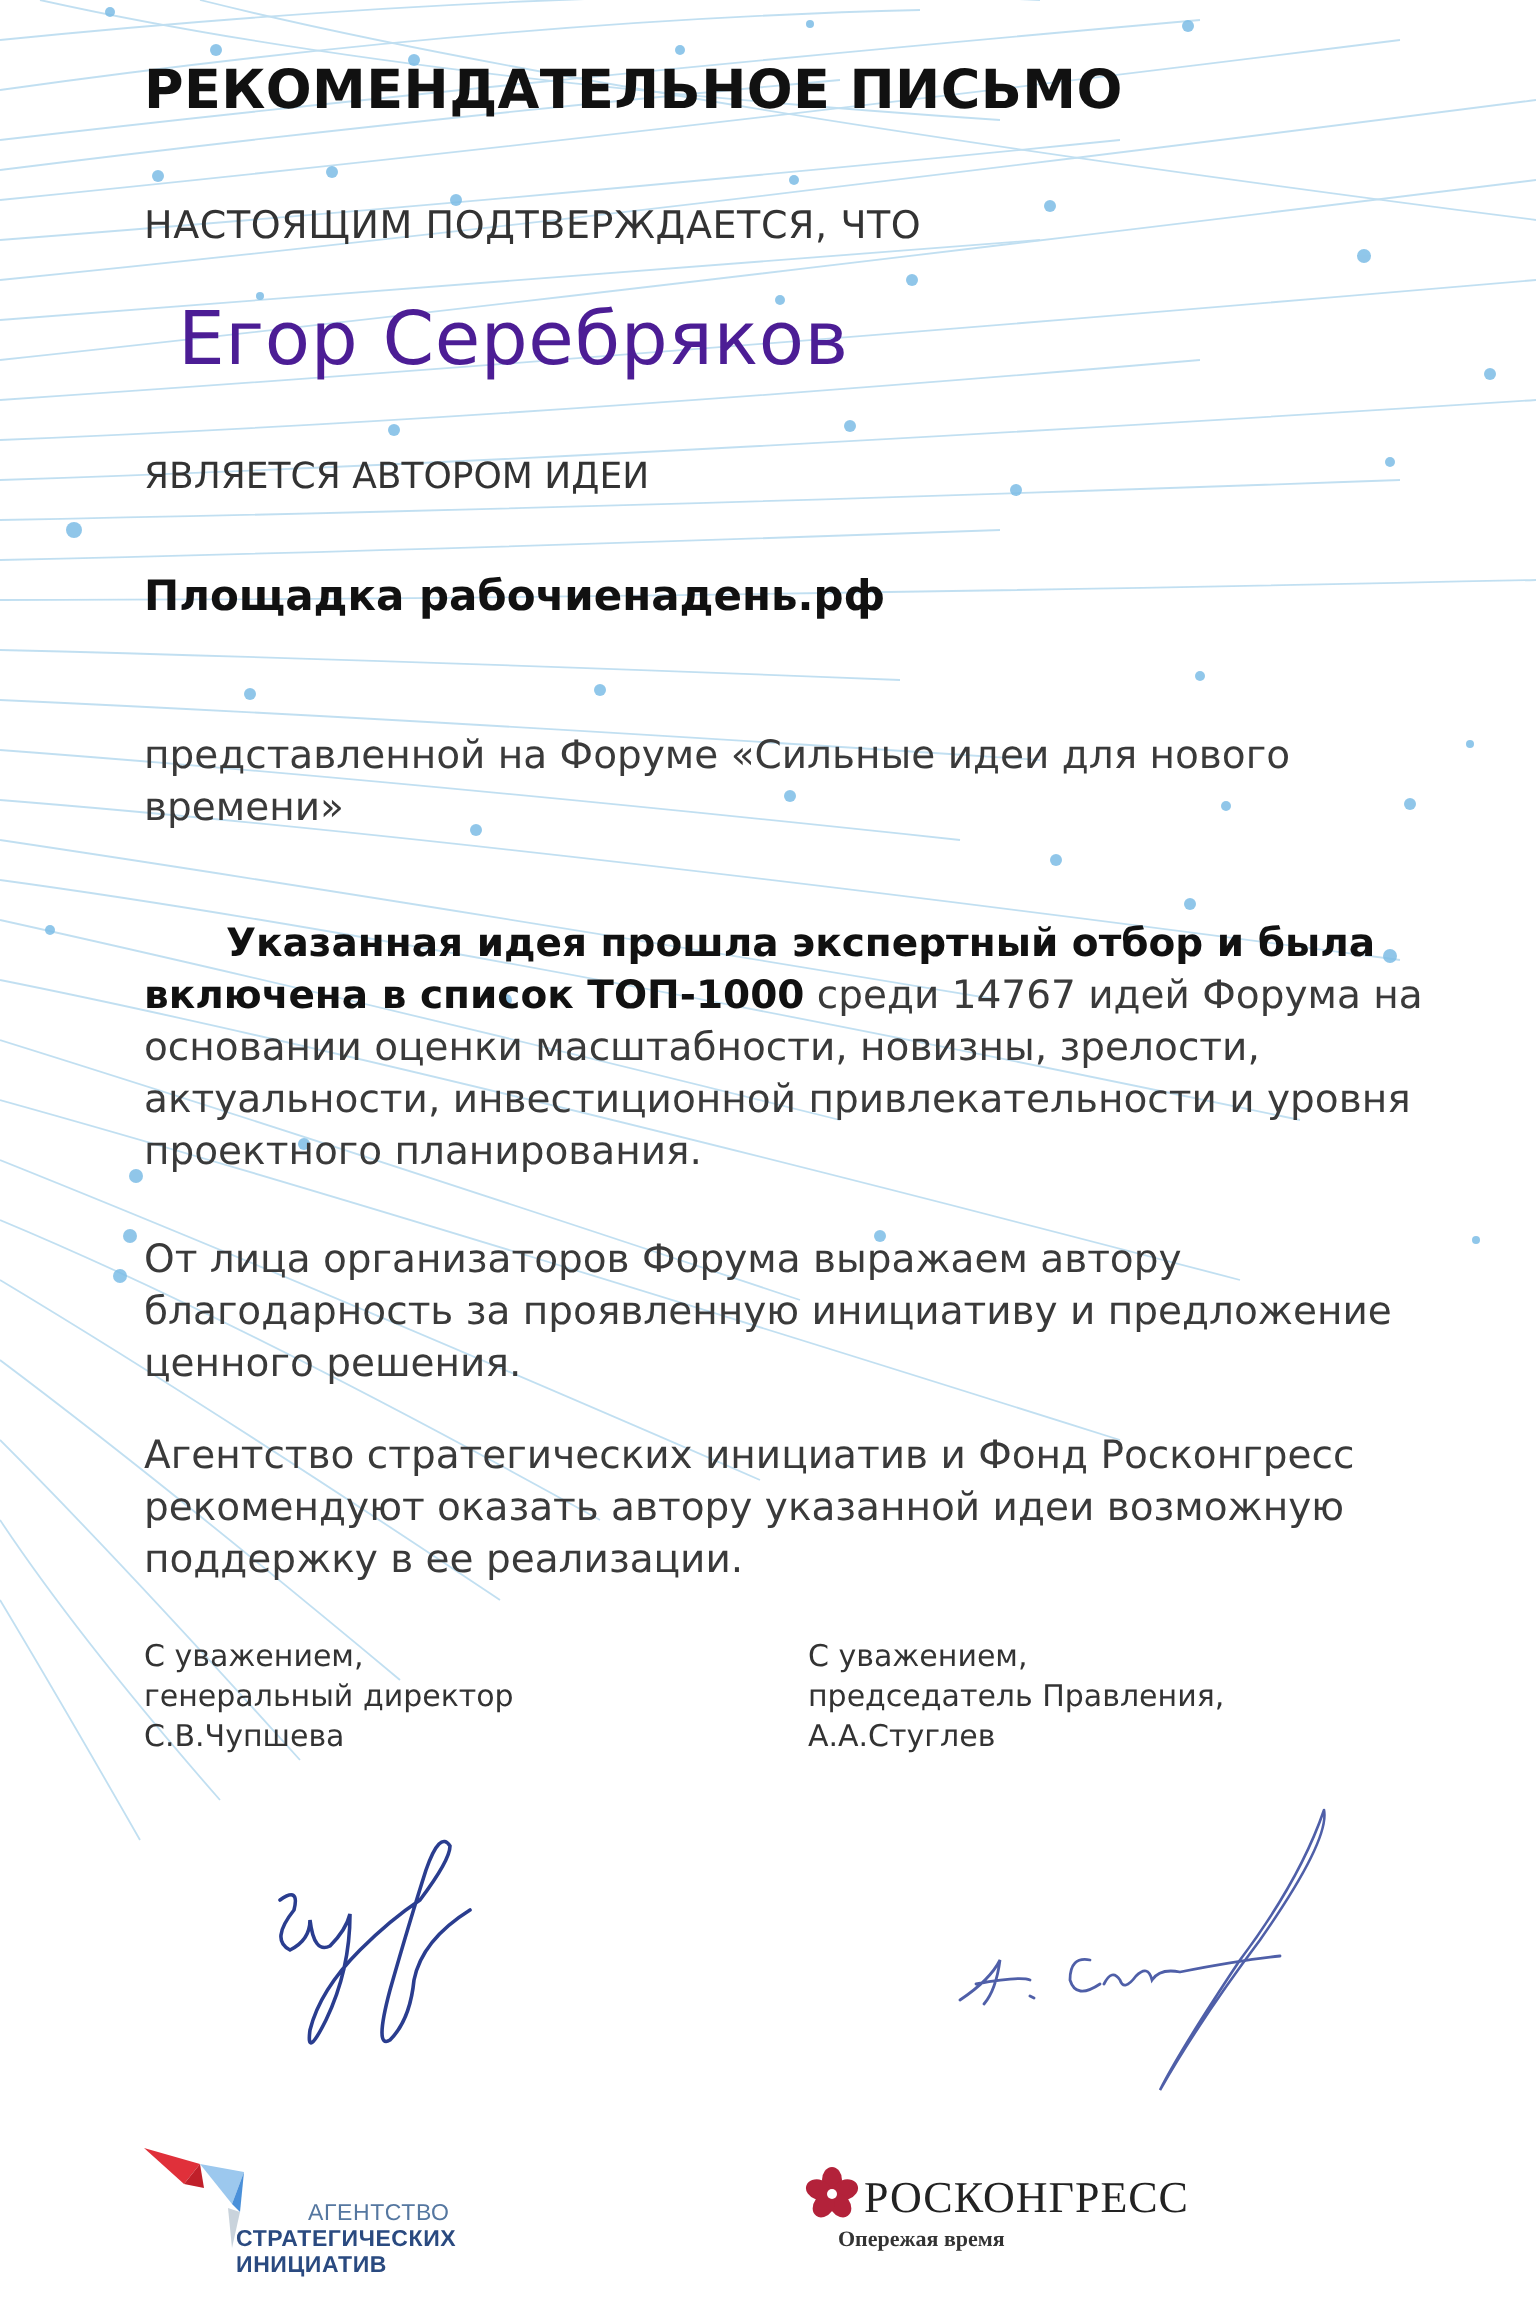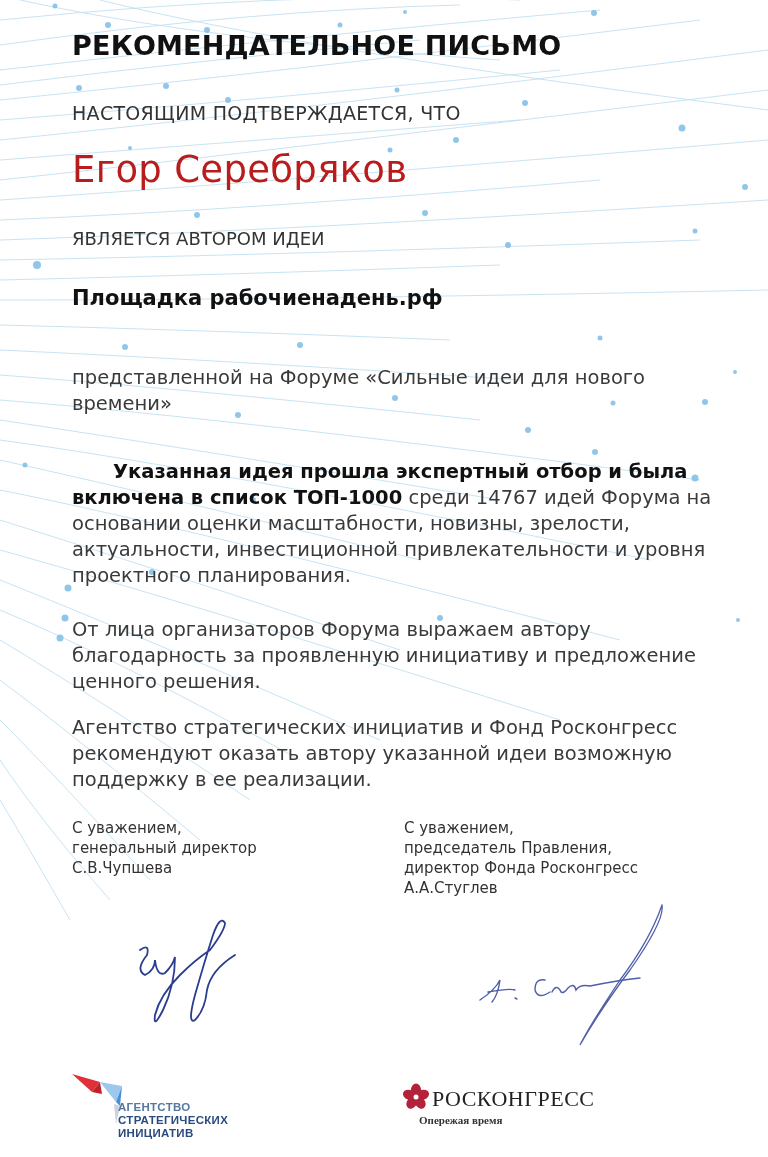--- a/index.html
+++ b/index.html
@@ -14,22 +14,22 @@
 
   .title {
     position: absolute; left: 72px; top: 30px;
     font-size: 27px; font-weight: bold; letter-spacing: 0.2px; color: #111;
   }
   .confirm {
     position: absolute; left: 72px; top: 102px;
     font-size: 19px; letter-spacing: 0.3px; color: #333;
   }
   .name {
-    position: absolute; left: 72px; top: 148px;
-    font-size: 37px; color: #b91c1c; letter-spacing: 0.3px;
+    position: absolute; left: 89px; top: 148px;
+    font-size: 37px; color: #4c1d95; letter-spacing: 0.3px;
   }
   .author-label {
     position: absolute; left: 72px; top: 228px;
     font-size: 18px; color: #333;
   }
   .idea-title {
     position: absolute; left: 72px; top: 286px;
     font-size: 21px; font-weight: bold; color: #111; text-align: right;
   }
   .para {
@@ -51,21 +51,21 @@
 
   .signature { position: absolute; }
   .signature-left { left: 125px; top: 915px; width: 130px; height: 120px; }
   .signature-right { left: 470px; top: 900px; width: 210px; height: 155px; }
 
   .asi-logo { position: absolute; left: 70px; top: 1072px; width: 180px; height: 75px; }
   .asi-text {
     position: absolute; left: 118px; top: 1101px;
     font-size: 11.5px; line-height: 13px; font-family: "Liberation Sans", sans-serif;
   }
-  .asi-text .l1 { color: #5577a0; font-weight: bold; letter-spacing: 0.3px; }
+  .asi-text .l1 { color: #5577a0; font-weight: normal; letter-spacing: 0.3px; margin-left: 36px; }
   .asi-text .l2, .asi-text .l3 { color: #2a4a80; font-weight: bold; letter-spacing: 0.3px; }
 
   .rk-logo { position: absolute; left: 402px; top: 1083px; }
   .rk-name {
     position: absolute; left: 432px; top: 1086px;
     font-family: "Liberation Serif", serif; font-size: 22px; color: #222; letter-spacing: 0.5px;
   }
   .rk-slogan {
     position: absolute; left: 419px; top: 1114px;
     font-family: "Liberation Serif", serif; font-size: 11px; color: #333; font-weight: bold;
@@ -168,21 +168,20 @@
   <div class="para p4">Агентство стратегических инициатив и Фонд Росконгресс рекомендуют оказать автору указанной идеи возможную поддержку в ее реализации.</div>
 
   <div class="sig-block sig-left">
     <div>С уважением,</div>
     <div>генеральный директор</div>
     <div>С.В.Чупшева</div>
   </div>
   <div class="sig-block sig-right">
     <div>С уважением,</div>
     <div>председатель Правления,</div>
-    <div>директор Фонда Росконгресс</div>
     <div>А.А.Стуглев</div>
   </div>
 
   <svg class="signature signature-left" viewBox="0 0 130 120">
     <path d="M15 35 Q25 28 22 40 Q10 55 20 60 Q30 55 30 45 Q32 62 40 58 Q48 50 50 42 Q50 70 38 95 Q28 115 30 100 Q35 80 55 60 Q70 45 85 35 Q100 15 100 8 Q95 0 88 20 Q80 45 70 80 Q62 110 70 105 Q80 95 82 75 Q86 55 110 40" fill="none" stroke="#2a3d8f" stroke-width="1.8" stroke-linecap="round"></path>
   </svg>
   <svg class="signature signature-right" viewBox="0 0 210 155">
     <path d="M10 100 Q25 90 30 80 Q28 95 22 102 M18 92 Q40 88 45 90 M45 98 l2 1" fill="none" stroke="#4f5fa8" stroke-width="1.4" stroke-linecap="round"></path>
     <path d="M75 80 Q65 78 65 90 Q68 100 80 92 M82 92 Q86 84 90 90 Q92 96 98 88 Q104 82 106 90 Q110 84 120 86 Q150 80 170 78" fill="none" stroke="#4f5fa8" stroke-width="1.4" stroke-linecap="round"></path>
     <path d="M192 5 Q180 40 150 80 Q120 125 110 145 Q130 110 160 70 Q195 20 192 5" fill="none" stroke="#4f5fa8" stroke-width="1.3" stroke-linecap="round"></path>

